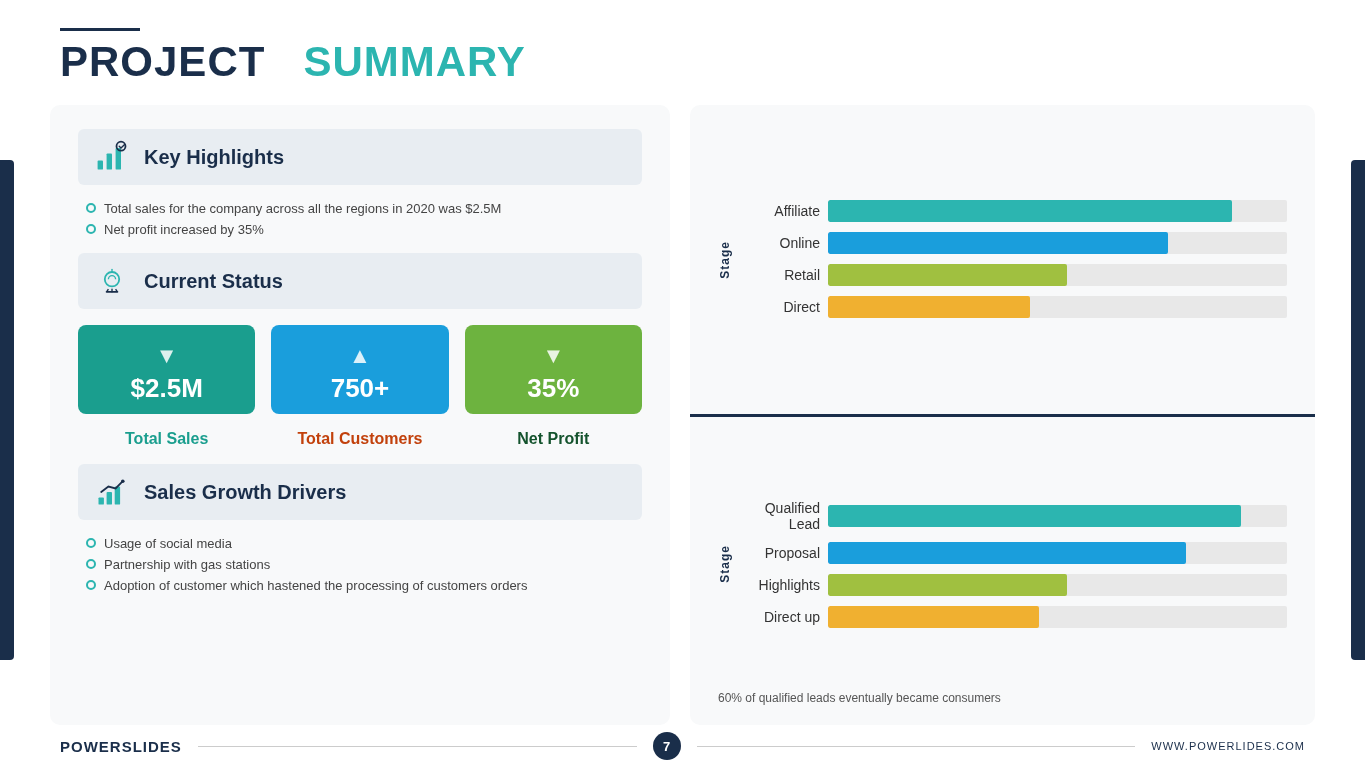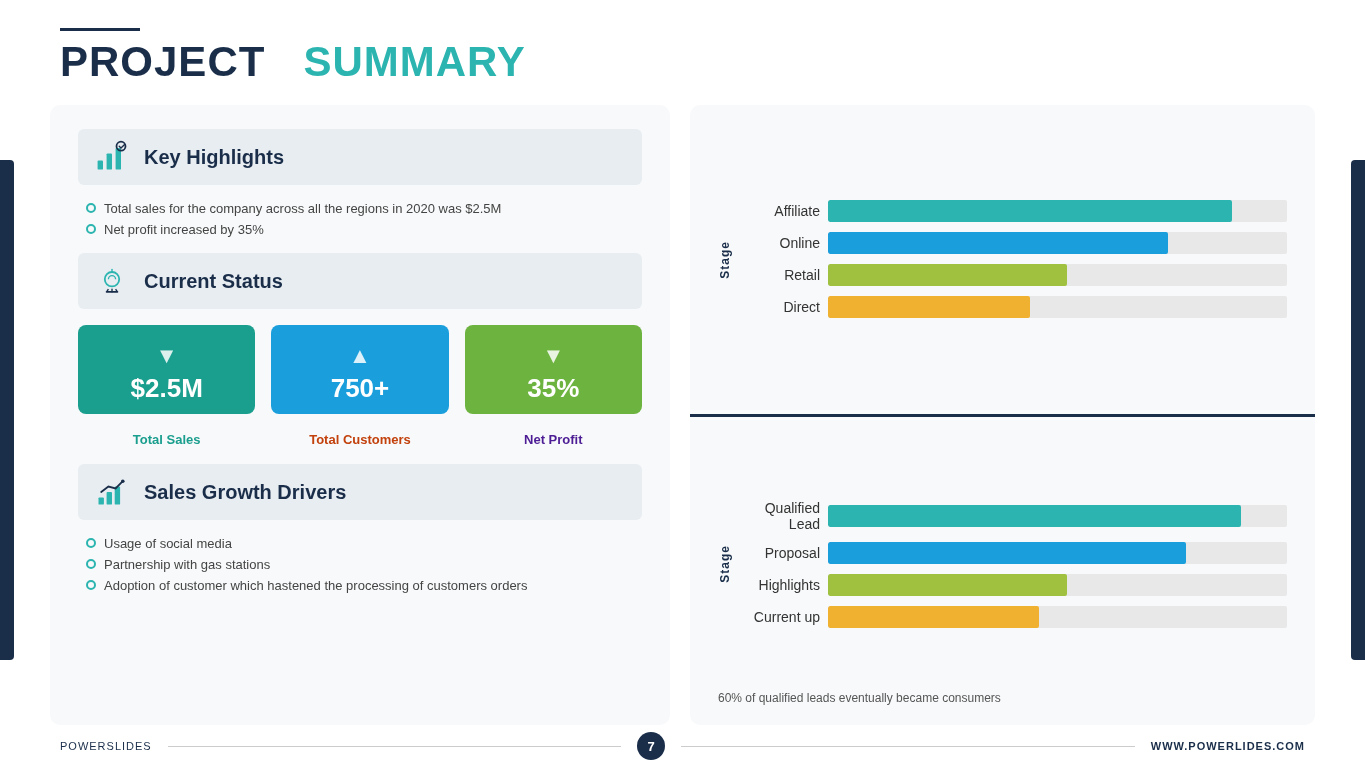--- a/index.html
+++ b/index.html
@@ -133,28 +133,28 @@
       font-size: 22px;
       color: rgba(255,255,255,0.85);
     }
     .card-value {
       font-size: 26px;
       font-weight: 900;
       color: #fff;
       text-align: right;
     }
     .card-label {
-      font-size: 13px;
+      font-size: 16px;
       font-weight: 600;
       margin-top: 4px;
       text-align: right;
     }
     .label-teal { color: #1a9e8e; }
     .label-blue { color: #c2410c; }
-    .label-green { color: #4c1d95; }
+    .label-green { color: #14532d; }
 
     
     .right-panel {
       flex: 1;
       display: flex;
       flex-direction: column;
       gap: 0;
       background: #f8f9fa;
       border-radius: 10px;
       overflow: hidden;
@@ -236,22 +236,22 @@
     
     .footer {
       height: 42px;
       display: flex;
       align-items: center;
       justify-content: space-between;
       padding: 0 60px;
       background: #fff;
     }
     .footer-brand {
-      font-size: 11px;
-      font-weight: 400;
+      font-size: 15px;
+      font-weight: 700;
       color: #1a2e4a;
       letter-spacing: 1px;
     }
     .footer-line {
       flex: 1;
       height: 1px;
       background: #ccc;
       margin: 0 16px;
     }
     .footer-page {
@@ -261,21 +261,21 @@
       background: #1a2e4a;
       color: #fff;
       font-size: 13px;
       font-weight: 700;
       display: flex;
       align-items: center;
       justify-content: center;
     }
     .footer-url {
       font-size: 11px;
-      font-weight: 700;
+      font-weight: 400;
       color: #1a2e4a;
       letter-spacing: 1px;
     }
 
     
     .left-accent {
       position: absolute;
       left: 0;
       top: 160px;
       width: 14px;
@@ -470,21 +470,21 @@
                 <div class="bar-fill" style="width:78%;background:#1a9edc;"></div>
               </div>
             </div>
             <div class="bar-row">
               <span class="bar-label">Highlights</span>
               <div class="bar-track">
                 <div class="bar-fill" style="width:52%;background:#a0c040;"></div>
               </div>
             </div>
             <div class="bar-row">
-              <span class="bar-label">Current up</span>
+              <span class="bar-label">Direct up</span>
               <div class="bar-track">
                 <div class="bar-fill" style="width:46%;background:#f0b030;"></div>
               </div>
             </div>
           </div>
         </div>
         <div class="chart-note">60% of qualified leads eventually became consumers</div>
       </div>
 
     </div>

